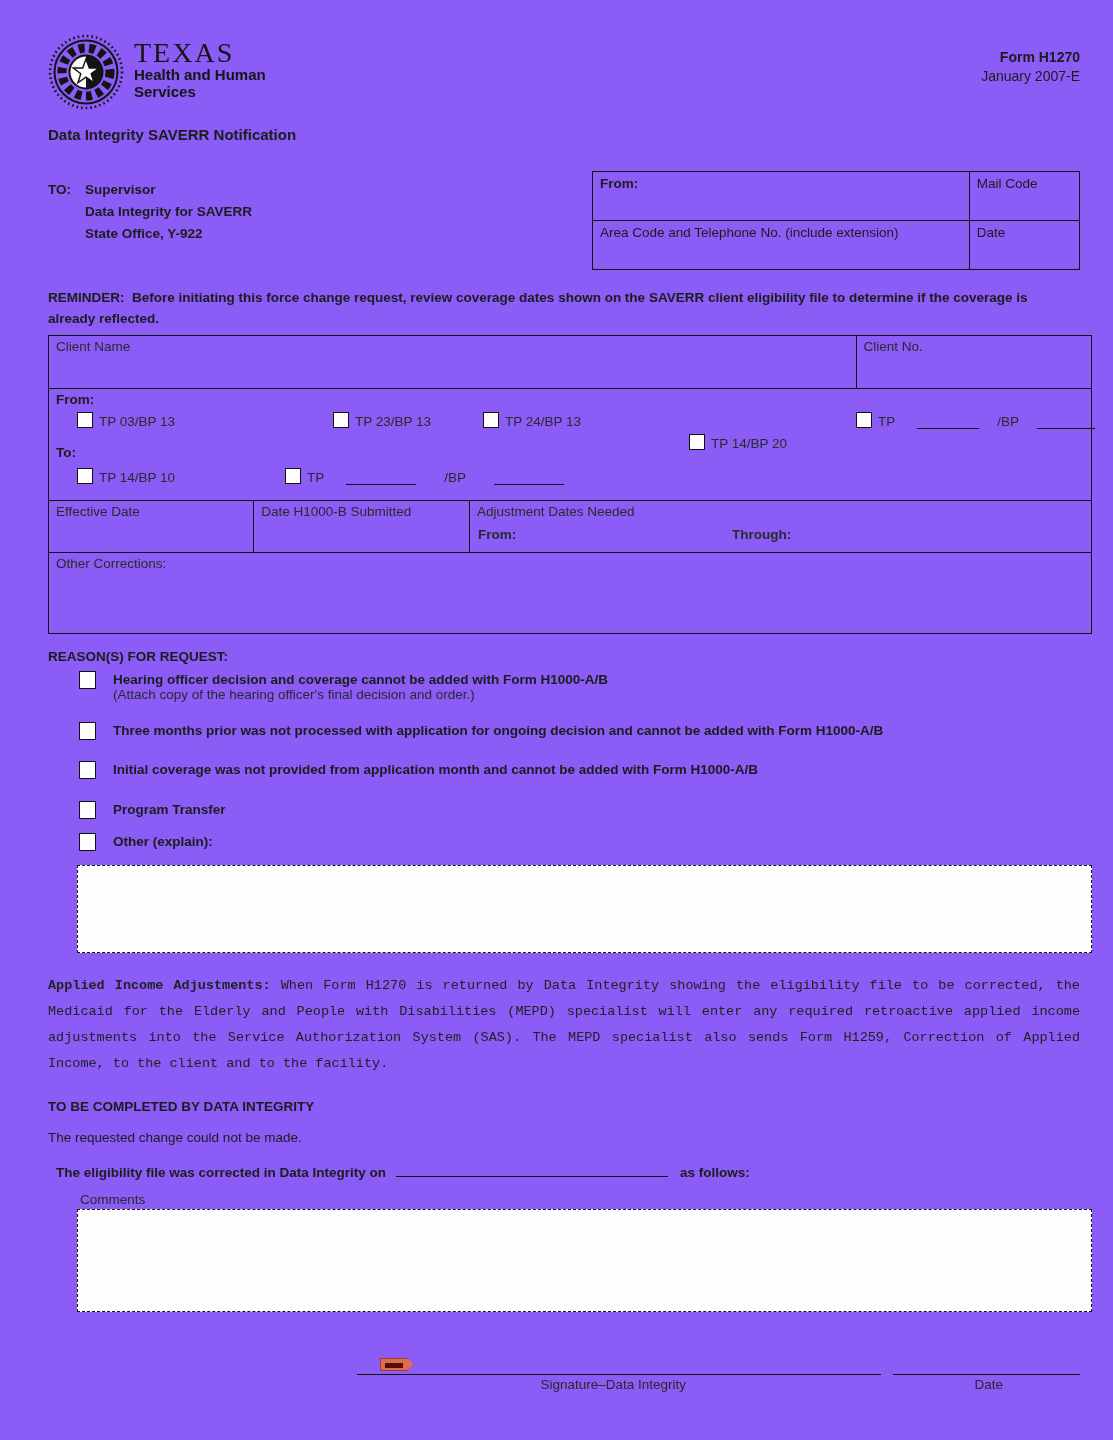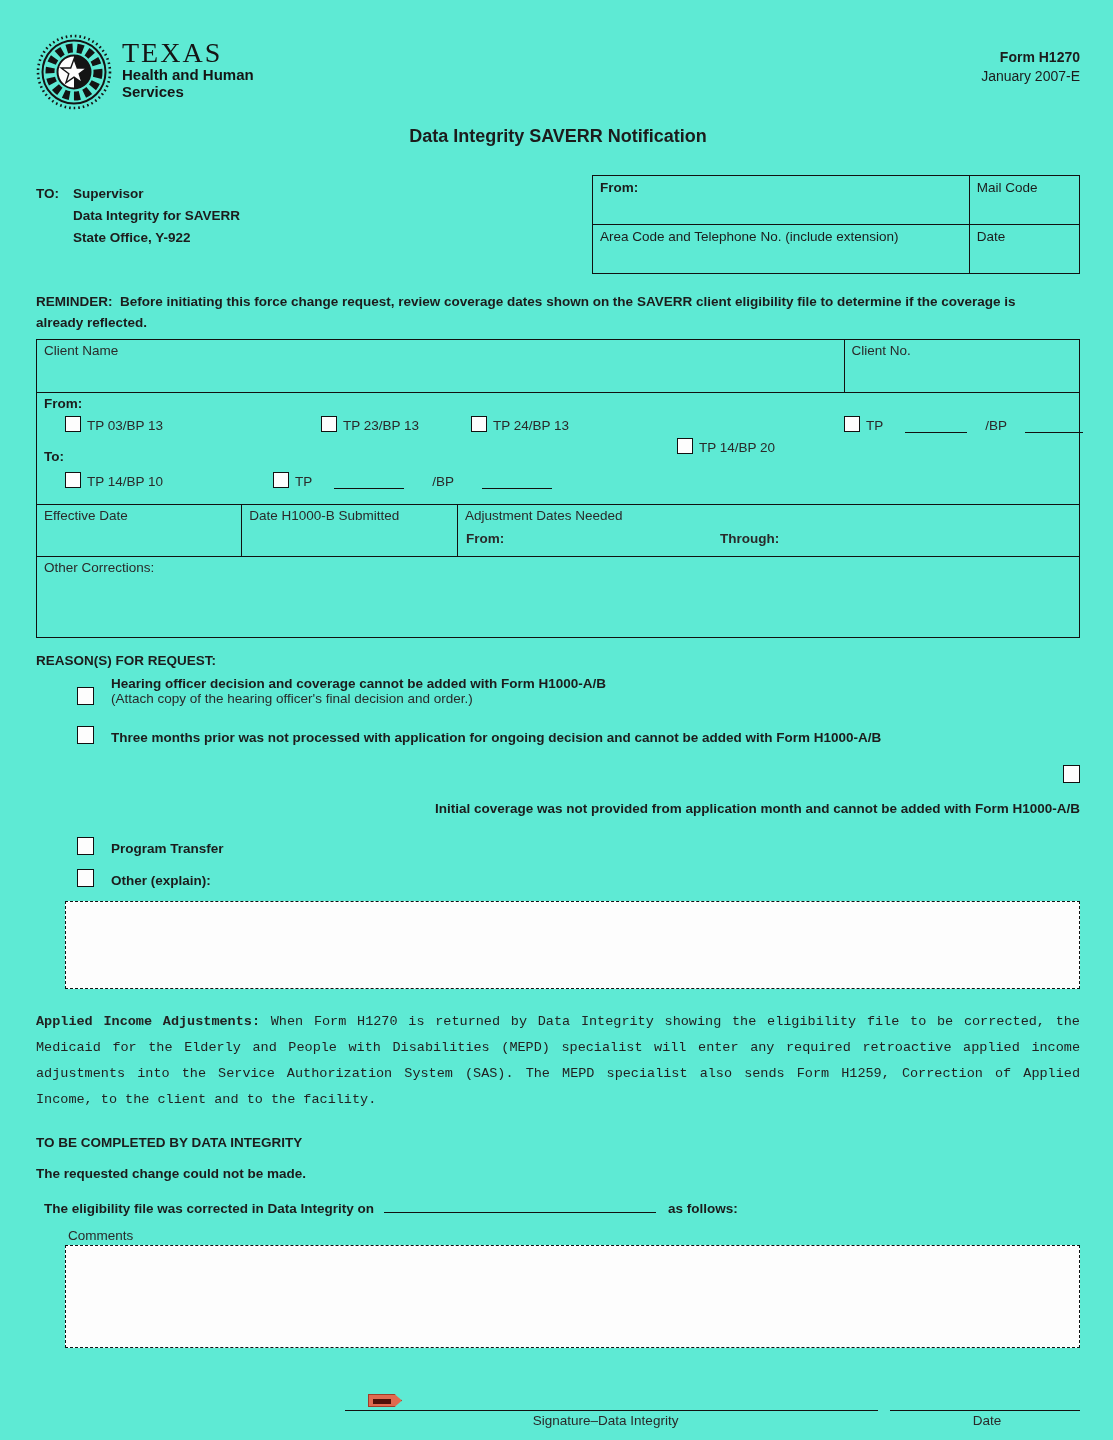--- a/index.html
+++ b/index.html
@@ -1,30 +1,30 @@
 <!DOCTYPE html>
 <html><head>
 <meta charset="utf-8">
 <style>
   * { margin:0; padding:0; box-sizing:border-box; }
   html,body { background:#fdfdfd; }
   body { font-family:"Liberation Sans","DejaVu Sans",sans-serif; color:#1c1c1c; }
   .page {
-    width:1113px; height:1440px; margin:0 auto; background:#5eead4;
-    padding:34px 33px 0 36px; position:relative; font-size:13.5px;
+    width:1113px; height:1440px; margin:0 auto; background:#8b5cf6;
+    padding:34px 33px 0 48px; position:relative; font-size:13.5px;
   }
   .b { font-weight:bold; }
   
   .hdr { display:flex; align-items:flex-start; }
   .seal { width:76px; height:76px; flex:0 0 auto; }
   .logo-text { margin-left:10px; padding-top:6px; }
   .logo-texas { font-family:"Liberation Serif","DejaVu Serif",serif; font-size:28px; letter-spacing:2px; color:#151515; line-height:26px; }
   .logo-sub { font-weight:bold; font-size:15px; line-height:17px; color:#151515; }
   .form-id { margin-left:auto; text-align:right; padding-top:14px; line-height:19px; font-size:14px; }
-  .title { text-align:center; font-weight:bold; font-size:18px; margin-top:16px; }
+  .title { font-weight:bold; font-size:15px; margin-top:16px; }
   
   .tofrom { display:flex; margin-top:28px; }
   .to-block { display:flex; gap:14px; font-weight:bold; line-height:22px; padding-top:8px; }
   .from-table { margin-left:auto; width:488px; border:1.5px solid #111; }
   .from-table .r { display:flex; }
   .from-table .r + .r { border-top:1.5px solid #111; }
   .from-table .c { padding:4px 7px; min-height:48px; }
   .from-table .c1 { width:77.5%; border-right:1.5px solid #111; }
   .from-table .c2 { width:22.5%; }
   
@@ -42,30 +42,30 @@
   .blank { display:inline-block; border-bottom:1.5px solid #111; height:14px; }
   .row-eff { display:flex; border-bottom:1.5px solid #111; height:52px; }
   .cell-eff { width:19.7%; border-right:1.5px solid #111; }
   .cell-h1000 { width:20.7%; border-right:1.5px solid #111; }
   .cell-adj { width:59.6%; position:relative; }
   .adj-from { position:absolute; left:8px; top:26px; font-weight:bold; }
   .adj-through { position:absolute; left:262px; top:26px; font-weight:bold; }
   .row-other { height:80px; }
   
   .reasons-h { margin-top:15px; font-weight:bold; }
-  .reason { display:flex; align-items:flex-end; gap:17px; margin-left:41px; }
+  .reason { display:flex; align-items:flex-start; gap:17px; margin-left:31px; }
   .reason .cb { width:17px; height:18px; }
   .reason-text .n { font-weight:normal; color:#2a2a2a; }
   .dashed-box { margin-left:29px; width:1015px; border:1.6px dashed #111; background:#fdfdfd; }
   .box-other { height:88px; margin-top:13px; }
   .box-comments { height:103px; margin-top:2px; }
   
   .applied { margin-top:20px; text-align:justify; line-height:26px; max-width:1044px; color:#222;font-family:Liberation Mono, monospace; }
   .di-head { margin-top:22px; font-weight:bold; }
-  .di-line1 { margin-top:16px; font-weight:bold; }
+  .di-line1 { margin-top:16px; font-weight:normal; }
   .di-line2 { margin-top:17px; margin-left:8px; font-weight:bold; }
   .ul-corrected { display:inline-block; width:272px; border-bottom:1.5px solid #111; height:15px; margin:0 12px 0 10px; }
   .comments-label { margin-top:12px; margin-left:32px; color:#2a2a2a; }
   
   .sig-area { margin-top:46px; }
   .sign-flag { margin-left:332px; width:34px; height:13px; background:#e06a50; border:1px solid #a23c28;
                clip-path:polygon(0 0,78% 0,100% 50%,78% 100%,0 100%); position:relative; margin-bottom:3px; }
   .sign-flag-text { position:absolute; left:4px; top:4px; width:18px; height:5px; background:#501008; }
   .sig-lines { display:flex; margin-left:309px; gap:12px; }
   .sig-line { width:533px; border-top:1.6px solid #111; }
@@ -193,21 +193,21 @@
       <div class="b">Hearing officer decision and coverage cannot be added with Form H1000-A/B</div>
       <div class="n">(Attach copy of the hearing officer's final decision and order.)</div>
     </span>
   </div>
 
   <div class="reason" style="margin-top:21px;">
     <span class="cb"></span>
     <span class="reason-text b">Three months prior was not processed with application for ongoing decision and cannot be added with Form H1000-A/B</span>
   </div>
 
-  <div class="reason" style="margin-top:21px;flex-direction:column;">
+  <div class="reason" style="margin-top:21px;">
     <span class="cb"></span>
     <span class="reason-text b">Initial coverage was not provided from application month and cannot be added with Form H1000-A/B</span>
   </div>
 
   <div class="reason" style="margin-top:22px;">
     <span class="cb"></span>
     <span class="reason-text b">Program Transfer</span>
   </div>
 
   <div class="reason" style="margin-top:14px;">

